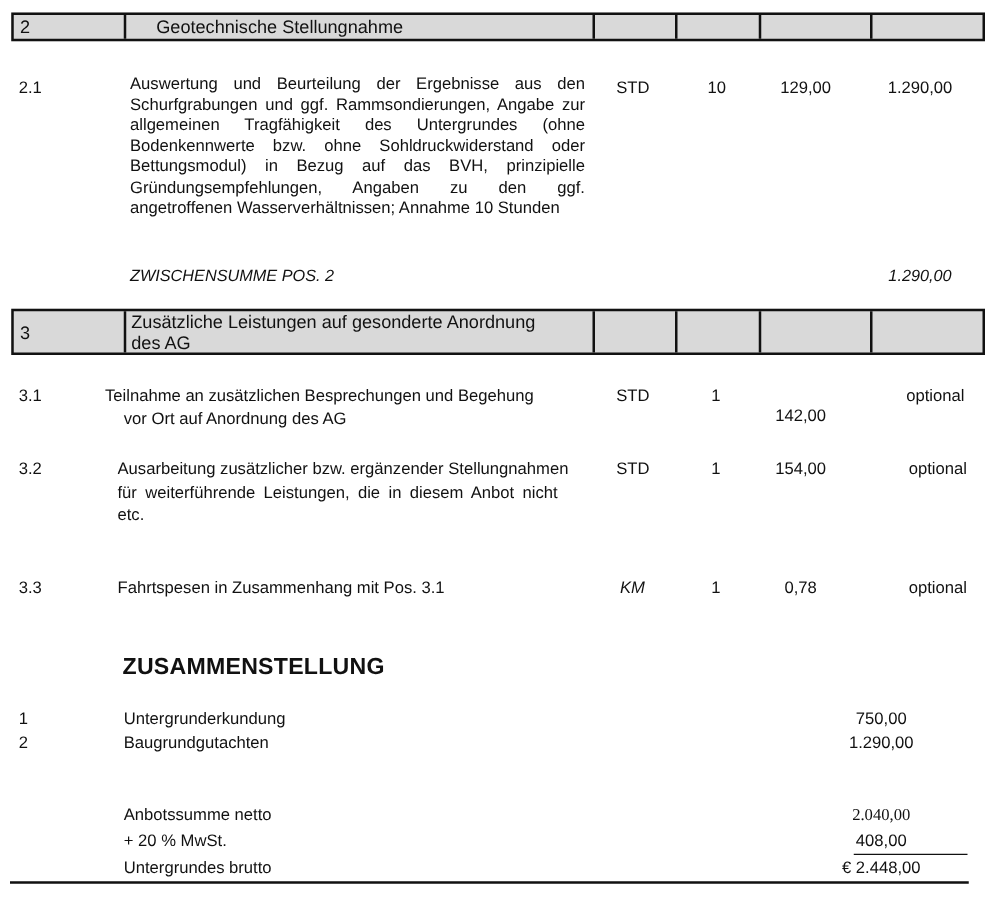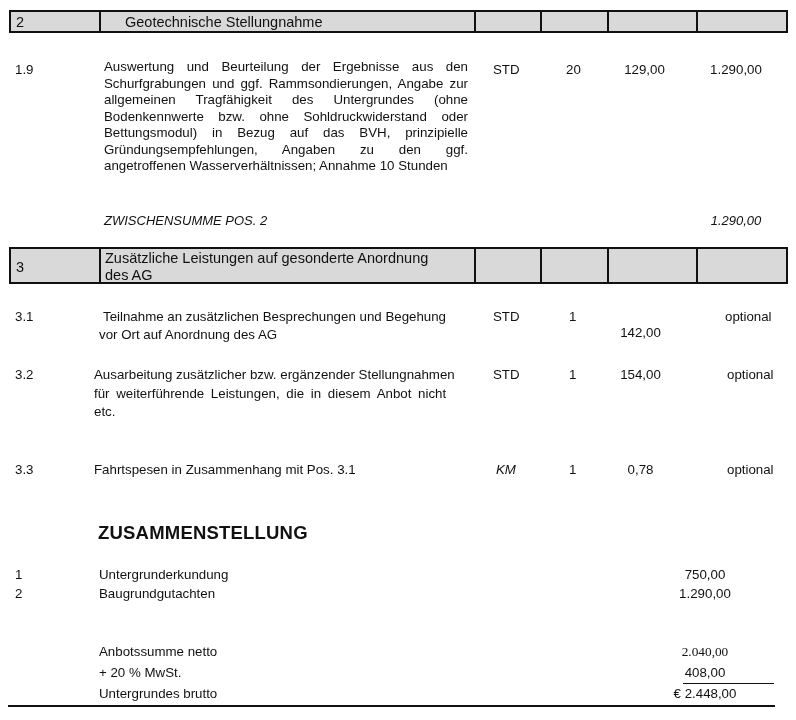--- a/index.html
+++ b/index.html
@@ -22,45 +22,45 @@
   <div class="cell" style="left:88px;width:377px;"></div>
   <div class="cell" style="left:463px;width:66px;"></div>
   <div class="cell" style="left:529px;width:68px;"></div>
   <div class="cell" style="left:596px;width:89px;"></div>
   <div class="cell" style="left:685px;width:92px;"></div>
   <span class="txt" style="left:5px;top:2px;">2</span>
   <span class="txt" style="left:94px;top:2px;margin-left:20px;">Geotechnische Stellungnahme</span>
 </div>
 
 <div>
-  <span class="abs" style="left:15px;top:62px;">1.9</span>
+  <span class="abs" style="left:15px;top:62px;">2.1</span>
   <div class="abs desc" style="left:104px;top:59px;width:364px;">Auswertung und Beurteilung der Ergebnisse aus den Schurfgrabungen und ggf. Rammsondierungen, Angabe zur allgemeinen Tragfähigkeit des Untergrundes (ohne Bodenkennwerte bzw. ohne Sohldruckwiderstand oder Bettungsmodul) in Bezug auf das BVH, prinzipielle Gründungsempfehlungen, Angaben zu den ggf. angetroffenen Wasserverhältnissen; Annahme 10 Stunden</div>
   <span class="abs" style="left:493px;top:62px;">STD</span>
-  <span class="abs" style="left:566px;top:62px;">20</span>
+  <span class="abs" style="left:566px;top:62px;">10</span>
   <span class="abs right" style="left:600px;width:89px;top:62px;">129,00</span>
   <span class="abs right" style="left:690px;width:92px;top:62px;">1.290,00</span>
 </div>
 
 <span class="abs italic" style="left:104px;top:213px;">ZWISCHENSUMME POS. 2</span>
 <span class="abs italic right" style="left:690px;width:92px;top:213px;">1.290,00</span>
 
 <div class="hdr" style="top:247px;height:37px;">
   <div class="cell" style="left:88px;width:377px;"></div>
   <div class="cell" style="left:463px;width:66px;"></div>
   <div class="cell" style="left:529px;width:68px;"></div>
   <div class="cell" style="left:596px;width:89px;"></div>
   <div class="cell" style="left:685px;width:92px;"></div>
   <span class="txt" style="left:5px;top:10px;">3</span>
   <span class="txt" style="left:94px;top:1px;">Zusätzliche Leistungen auf gesonderte Anordnung</span>
   <span class="txt" style="left:94px;top:18px;">des AG</span>
 </div>
 
 <div>
   <span class="abs" style="left:15px;top:309px;">3.1</span>
-  <span class="abs" style="left:103px;top:309px;white-space:nowrap;">Teilnahme an zusätzlichen Besprechungen und Begehung</span>
+  <span class="abs" style="left:84px;top:309px;white-space:nowrap;">Teilnahme an zusätzlichen Besprechungen und Begehung</span>
   <span class="abs" style="left:99px;top:327px;white-space:nowrap;">vor Ort auf Anordnung des AG</span>
   <span class="abs" style="left:493px;top:309px;">STD</span>
   <span class="abs" style="left:569px;top:309px;">1</span>
   <span class="abs right" style="left:596px;width:89px;top:309px;margin-top:16px;">142,00</span>
   <span class="abs" style="left:725px;top:309px;">optional</span>
 </div>
 
 <div>
   <span class="abs" style="left:15px;top:367px;">3.2</span>
   <div class="abs" style="left:94px;top:367px;width:375px;height:76px;overflow:hidden;">

